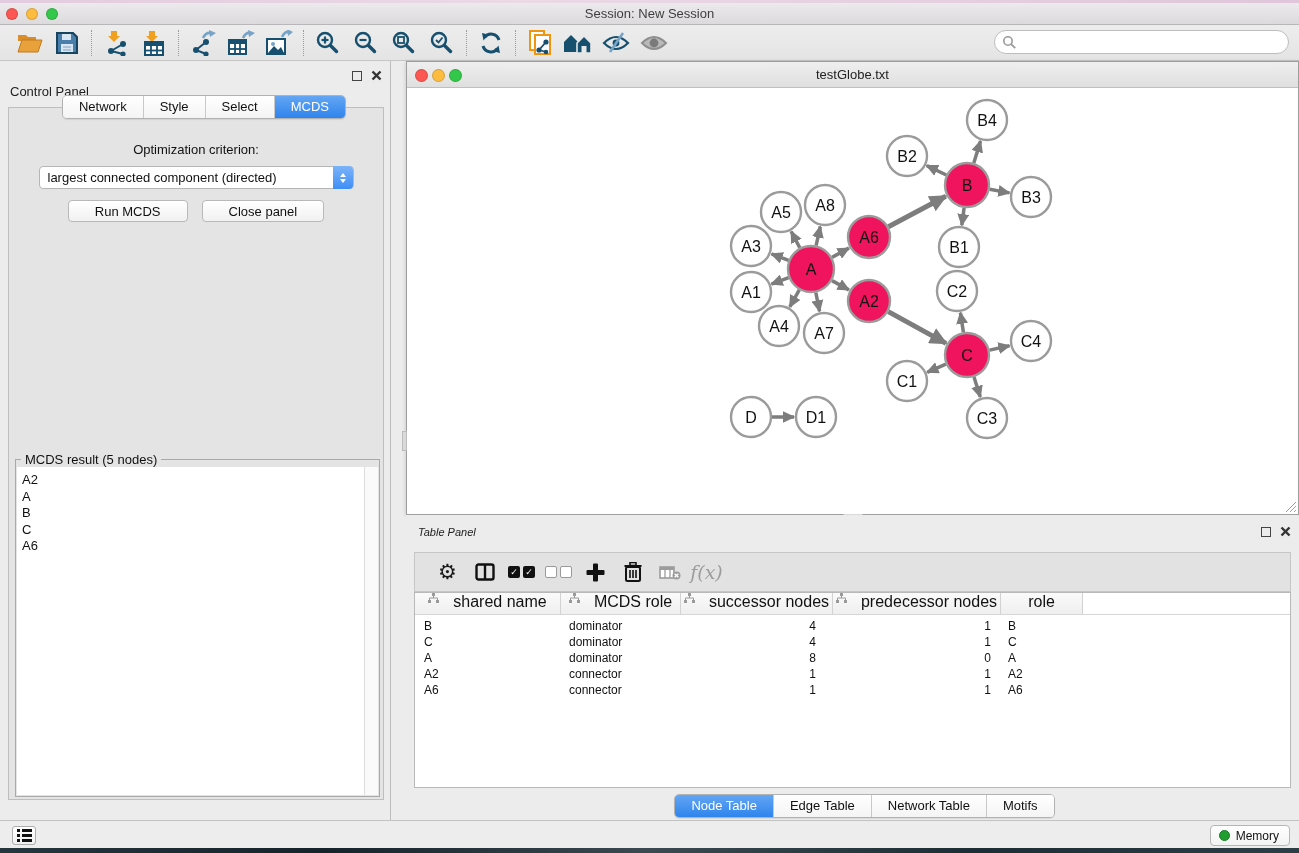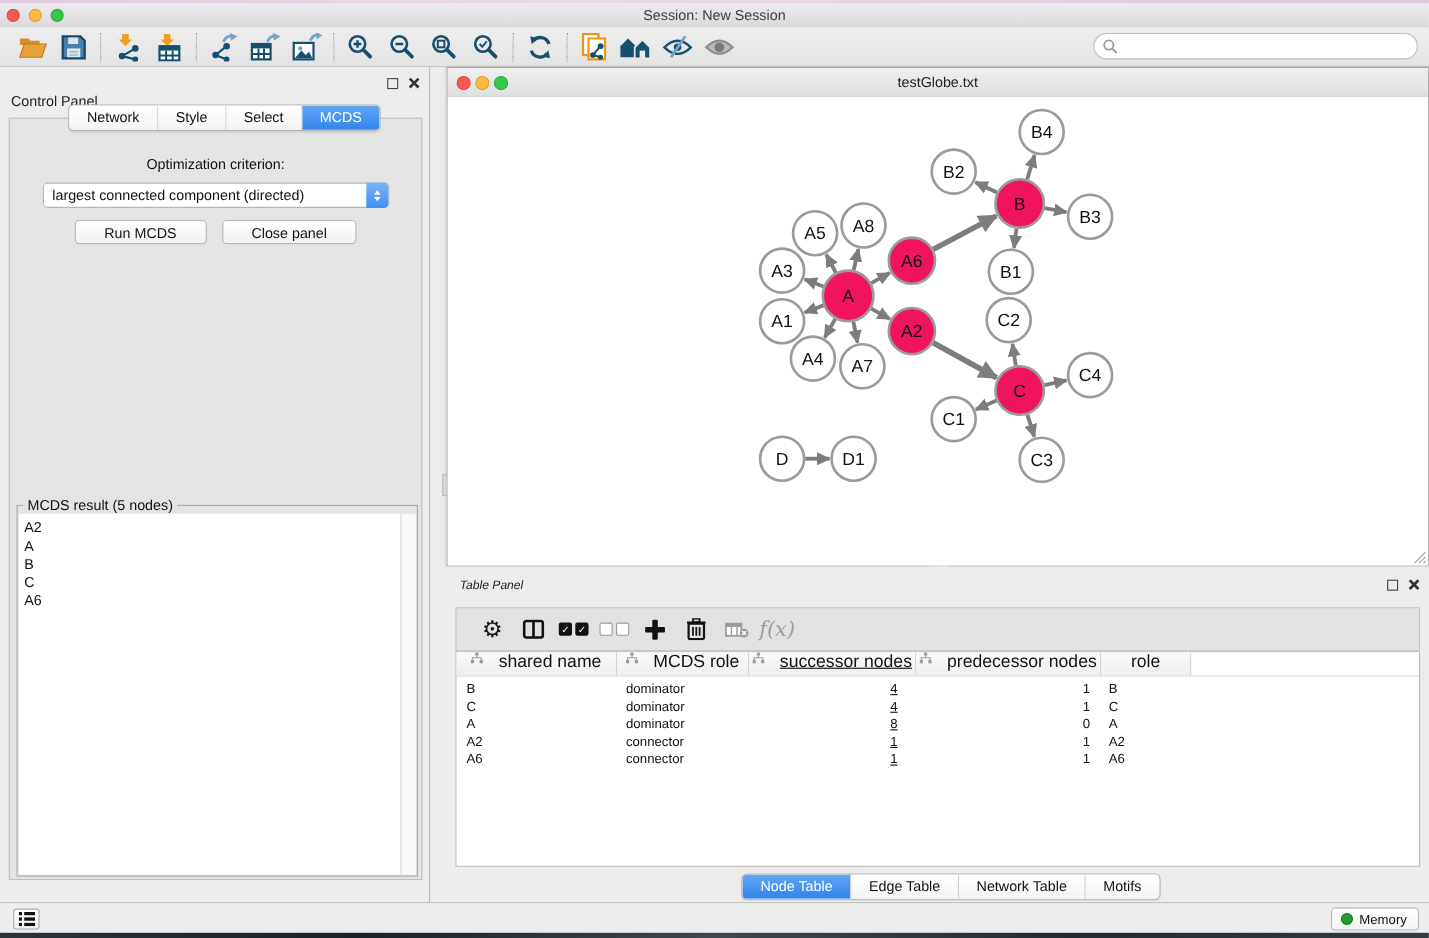--- a/index.html
+++ b/index.html
@@ -72,21 +72,21 @@
     border-left:1px solid #DDDDDD; }
 
   
   .net-window { position:absolute; left:406px; top:0; width:893px; height:454px;
     background:#fff; border:1px solid #9E9E9E; box-shadow:0 1px 4px rgba(0,0,0,.18); }
   .net-titlebar { position:absolute; left:0; top:0; width:100%; height:26px;
     background:linear-gradient(#EFEFEF,#DFDFDF); border-bottom:1px solid #BFBFBF; }
   .net-titlebar .title { position:absolute; left:0; right:0; top:5px; text-align:center; font-size:13px; color:#222; }
   .net-lights { position:absolute; left:8px; top:7px; display:flex; gap:4px; }
   .net-lights .light { width:13px; height:13px; }
-  .net-canvas { position:absolute; left:0; top:26px; right:0; bottom:0; background:#fff; overflow:hidden; }
+  .net-canvas { position:absolute; left:0; top:26px; right:0; bottom:0; background:#fff; overflow:hidden;padding-left:40px; }
   .resize-grip { position:absolute; right:1px; bottom:1px; }
   .splitter-v { position:absolute; left:-5px; top:369px; width:5px; height:20px;
     background:#D9D9D9; border:1px solid #BBB; }
   .splitter-h { position:absolute; left:436px; bottom:-4px; width:20px; height:5px;
     background:#D9D9D9; border:1px solid #BBB; }
 
   
   .table-panel { position:absolute; left:406px; top:454px; width:893px; height:305px; background:#ECECEC; }
   .tp-title { position:absolute; left:12px; top:11px; font-size:11px; color:#222;font-style:italic; }
   .tp-toolbar { position:absolute; left:8px; right:8px; top:37px; height:40px; background:#E2E2E2;
@@ -100,21 +100,21 @@
   .cbx.off { background:#fff; border:1.5px solid #9A9A9A; }
 
   .table-area { position:absolute; left:8px; right:8px; top:77px; height:196px; background:#fff;
     border:1px solid #B9B9B9; overflow:hidden; }
   .thead { display:flex; height:22px; border-bottom:1px solid #D7D7D7; background:#F5F5F5; }
   .th { display:flex; align-items:flex-start; justify-content:center; gap:14px; font-size:16px; color:#111;
     border-right:1px solid #D2D2D2; background:linear-gradient(#FAFAFA,#EFEFEF); }
   .th-filler { flex:1; background:#fff; border-right:none; }
   .trow { display:flex; height:16px; align-items:center; font-size:12px; color:#111; }
   .td { overflow:hidden; white-space:nowrap; }
-  .c0 { width:146px; } .c1 { width:120px; } .c2 { width:152px;text-decoration:underline; } .c3 { width:168px; } .c4 { width:82px; }
+  .c0 { width:146px; } .c1 { width:120px; } .c2 { width:152px; } .c3 { width:168px; } .c4 { width:82px; }
   .td.c0 { padding-left:9px; } .td.c1 { padding-left:8px; }
   .td.c2 { text-align:right; padding-right:17px; } .td.c3 { text-align:right; padding-right:10px; }
   .td.c4 { padding-left:7px; }
   .tbody { padding-top:3px; }
 
   .tp-tabs { position:absolute; left:0; right:0; top:279px; display:flex; justify-content:center; }
 
   
   .statusbar { position:absolute; left:0; top:820px; width:100%; height:28px; background:#EDEDED;
     border-top:1px solid #C3C3C3; }

